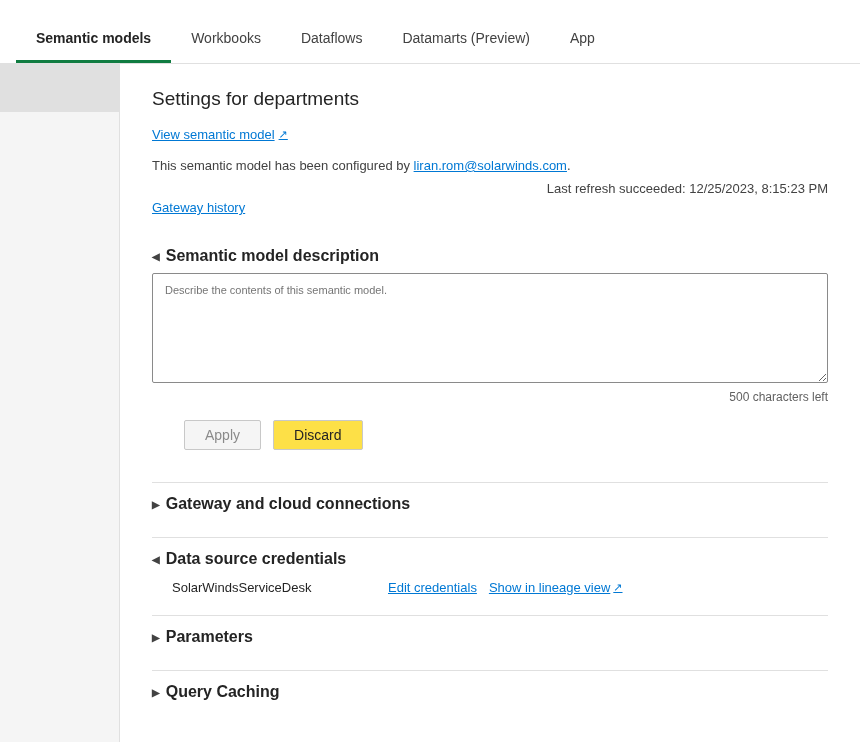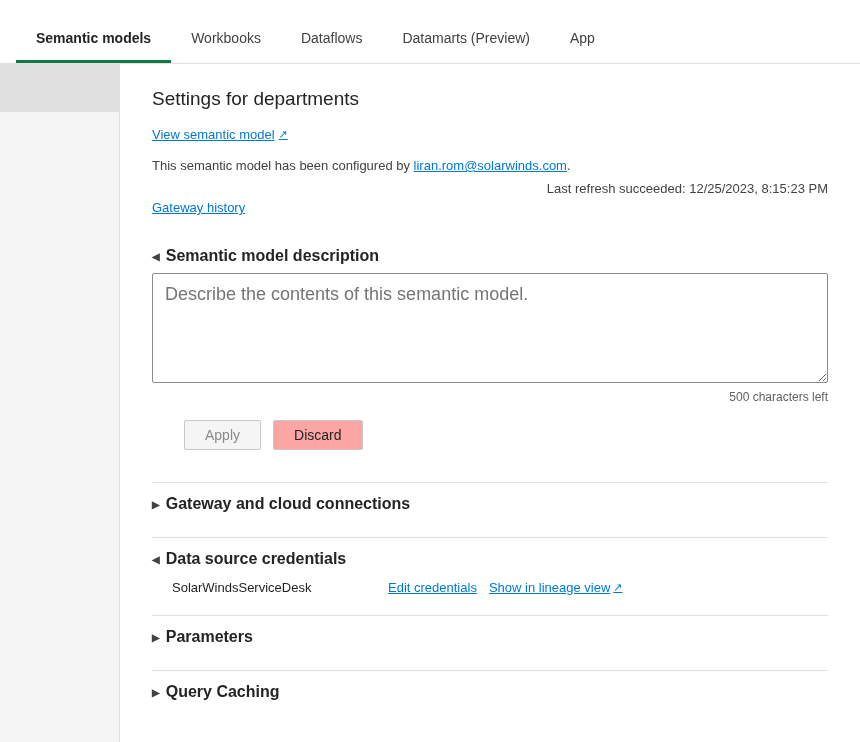--- a/index.html
+++ b/index.html
@@ -127,21 +127,21 @@
       margin-bottom: 4px;
     }
 
     .description-textarea {
       width: 100%;
       height: 110px;
       border: 1px solid #8a8a8a;
       border-radius: 2px;
       padding: 10px 12px;
       font-family: inherit;
-      font-size: 18px;
+      font-size: 11px;
       color: #616161;
       resize: vertical;
       outline: none;
     }
 
     .char-count {
       text-align: right;
       font-size: 12px;
       color: #616161;
       margin-bottom: 16px;
@@ -164,21 +164,21 @@
       border: 1px solid #c8c8c8;
     }
 
     .btn-apply {
       background: #f5f5f5;
       color: #8a8a8a;
       border-color: #c8c8c8;
     }
 
     .btn-discard {
-      background: #fca5a5;
+      background: #fde047;
       color: #242424;
       border-color: #c8c8c8;
       text-align: right;
     }
 
     
     .collapsible-section {
       margin-bottom: 16px;
     }
 

